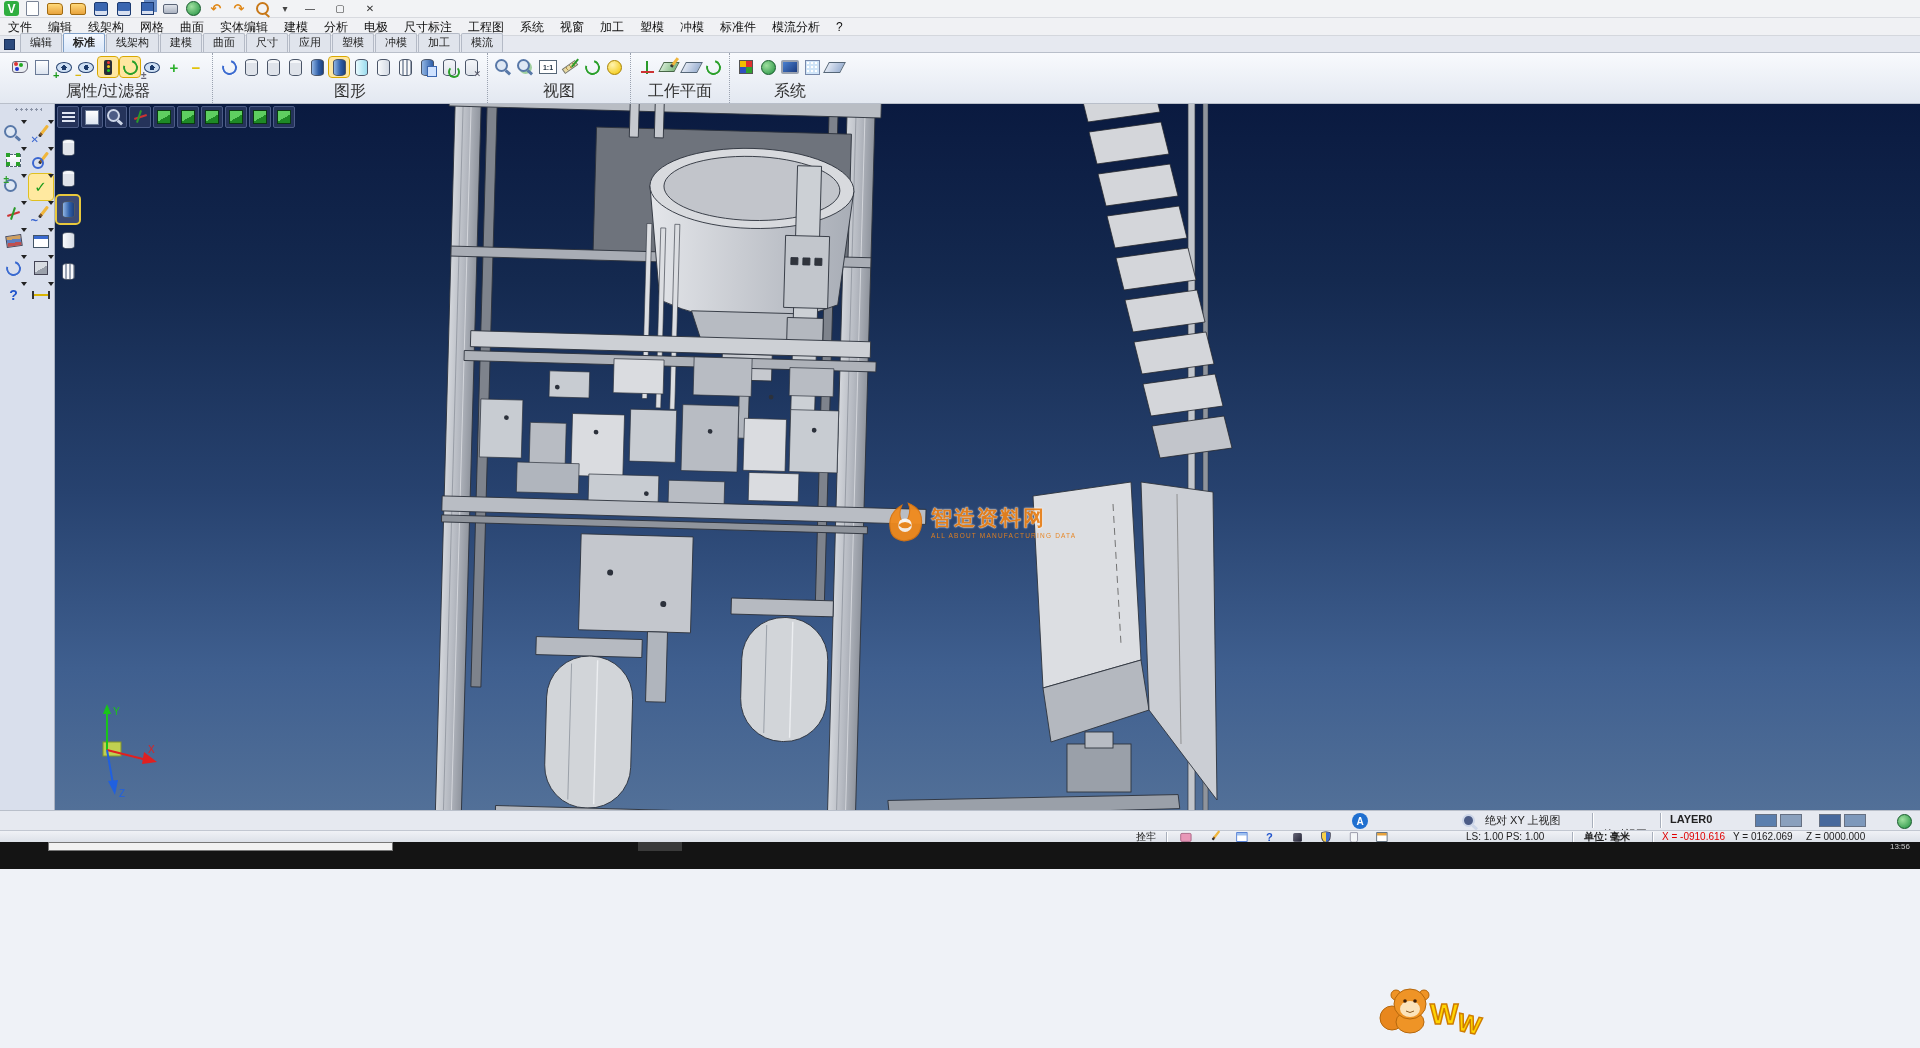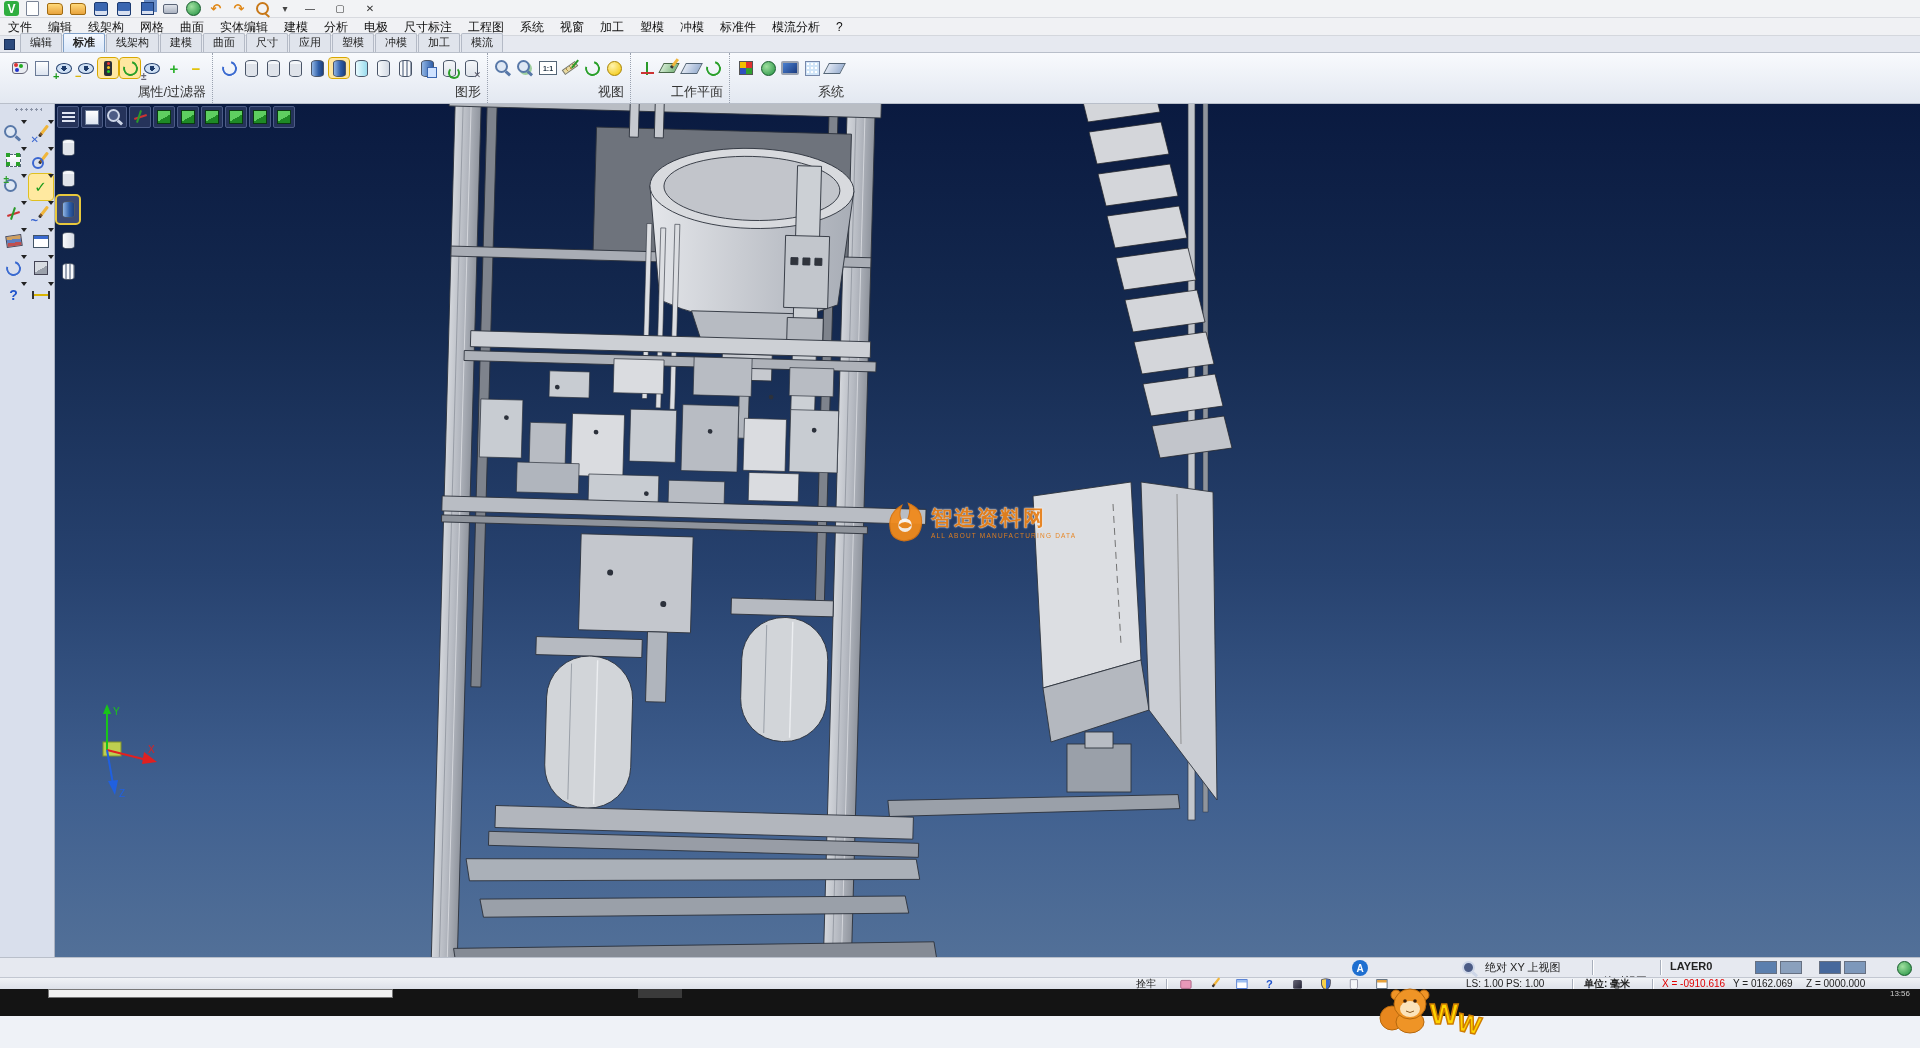--- a/index.html
+++ b/index.html
@@ -26,21 +26,21 @@
   .tab{padding:1px 9px 2px;border:1px solid #b4bac6;border-bottom:none;background:#e0e4ec;
     color:#222;margin-right:1px;border-radius:2px 2px 0 0;white-space:nowrap;}
   .tab.selected{background:linear-gradient(#f4f8fe,#d9e7fa);border-color:#7fa0c8;font-weight:bold;}
 
   
   .toolbar{height:51px;background:linear-gradient(#f8fafd,#e3e8f1);
     border-bottom:1px solid #b9bfca;display:flex;align-items:stretch;padding-left:4px;}
   .tb-group{display:flex;flex-direction:column;border-left:1px dotted #9aa2b0;padding:2px 6px 0;}
   .tb-group:first-child{border-left:none;}
   .tb-icons{display:flex;align-items:center;gap:2px;height:26px;}
-  .tb-label{font-size:13px;color:#333;text-align:right;padding:2px 0 1px;white-space:nowrap;}
+  .tb-label{font-size:16px;color:#333;text-align:center;padding:2px 0 1px;white-space:nowrap;}
 
   
   .icon{width:20px;height:20px;display:inline-flex;align-items:center;justify-content:center;
     position:relative;border-radius:3px;flex:0 0 auto;}
   .icon.toggled{background:#ffe7a0;outline:1px solid #d9a800;}
   .icon.sm{width:15px;height:14px;transform:scale(.8);}
   .i-logo{background:#2fae3f;border-radius:3px;color:#fff;font-weight:bold;font-size:12px;width:15px;height:15px;}
   .i-logo::before{content:"V";}
   .i-page::before{content:"";width:11px;height:13px;background:#fff;border:1px solid #7a8496;border-radius:1px;}
   .i-sheet::before{content:"";width:12px;height:13px;background:linear-gradient(#fff,#dce4f0);border:1px solid #6a7a96;}
@@ -126,21 +126,21 @@
   .i-cup::before{content:"";width:8px;height:11px;background:#f4f6f8;border:1px solid #889;border-radius:1px 1px 3px 3px;}
   .i-camera::before{content:"";width:12px;height:9px;background:#e898b8;border:1px solid #a05878;border-radius:2px;}
   .i-table::before{content:"";width:12px;height:10px;background:#fff;border:1px solid #36c;box-shadow:inset 0 3px 0 #9ec0f0;}
   .i-winorange::before{content:"";width:12px;height:10px;background:#fff;border:1px solid #456;box-shadow:inset 0 3px 0 #e8a33d;}
   .i-hamburger::before{content:"";width:13px;height:2px;background:#dfe5f2;box-shadow:0 4px 0 #dfe5f2,0 8px 0 #dfe5f2;margin-bottom:8px;}
   .i-cube::before{content:"";width:12px;height:12px;border:1px solid #0a3a10;background:linear-gradient(150deg,#5ecf60 0 55%,#1e8a26 55%);}
   .i-cube.gray::before{background:linear-gradient(150deg,#d8dce2 0 55%,#9aa0aa 55%);border-color:#445;}
   .i-cube.blue::before{background:linear-gradient(150deg,#6f9bdc,#1f3e7e);border-color:#123;}
 
   
-  .main{display:flex;height:853px;}
+  .main{display:flex;height:706px;}
   .dock{width:55px;background:#d9dfec;border-right:1px solid #aab2c2;position:relative;
     display:grid;grid-template-columns:24px 24px;grid-auto-rows:26px;gap:1px 3px;
     justify-content:center;align-content:start;padding-top:16px;}
   .dock::before{content:"";position:absolute;top:4px;left:14px;width:28px;height:3px;
     background:radial-gradient(circle,#8a93a6 1px,transparent 1.4px) 0 0/5px 3px;}
   .dock-cell{position:relative;display:flex;align-items:center;justify-content:center;border-radius:3px;}
   .dock-cell.toggled{background:#ffe9a0;outline:1.5px solid #e0c020;}
   .caret{position:absolute;top:0;right:-1px;width:0;height:0;border-left:3px solid transparent;
     border-right:3px solid transparent;border-top:4px solid #222;}
   .viewport{flex:1;position:relative;overflow:hidden;

